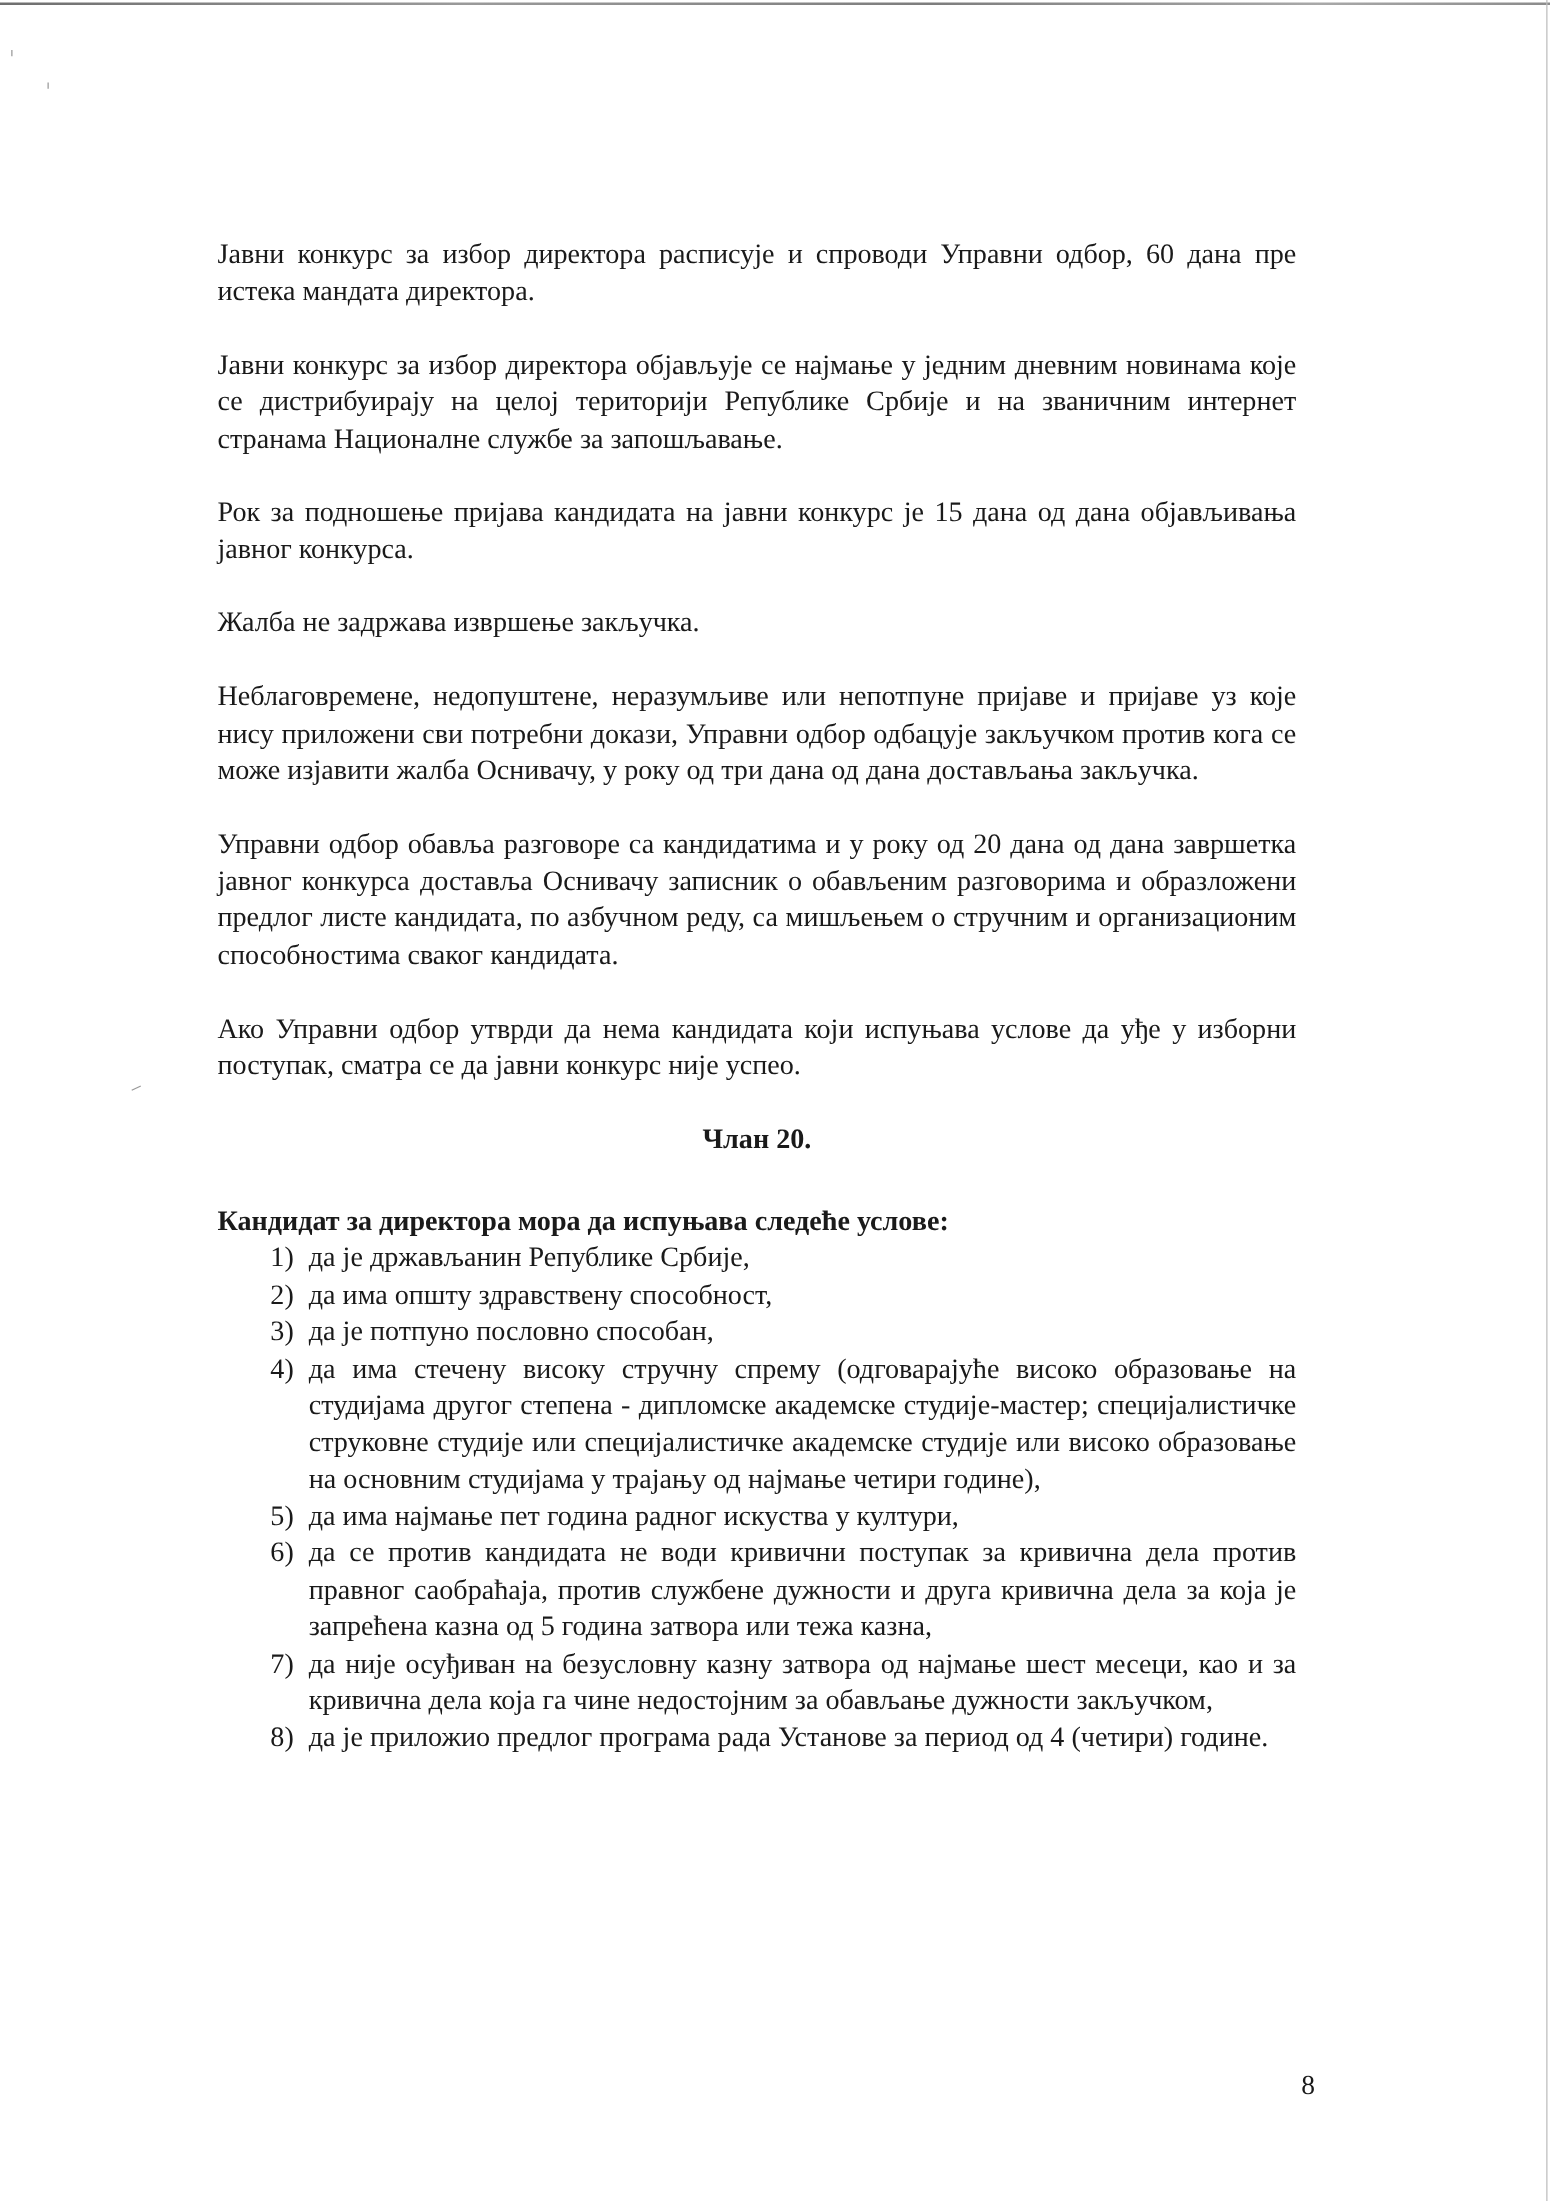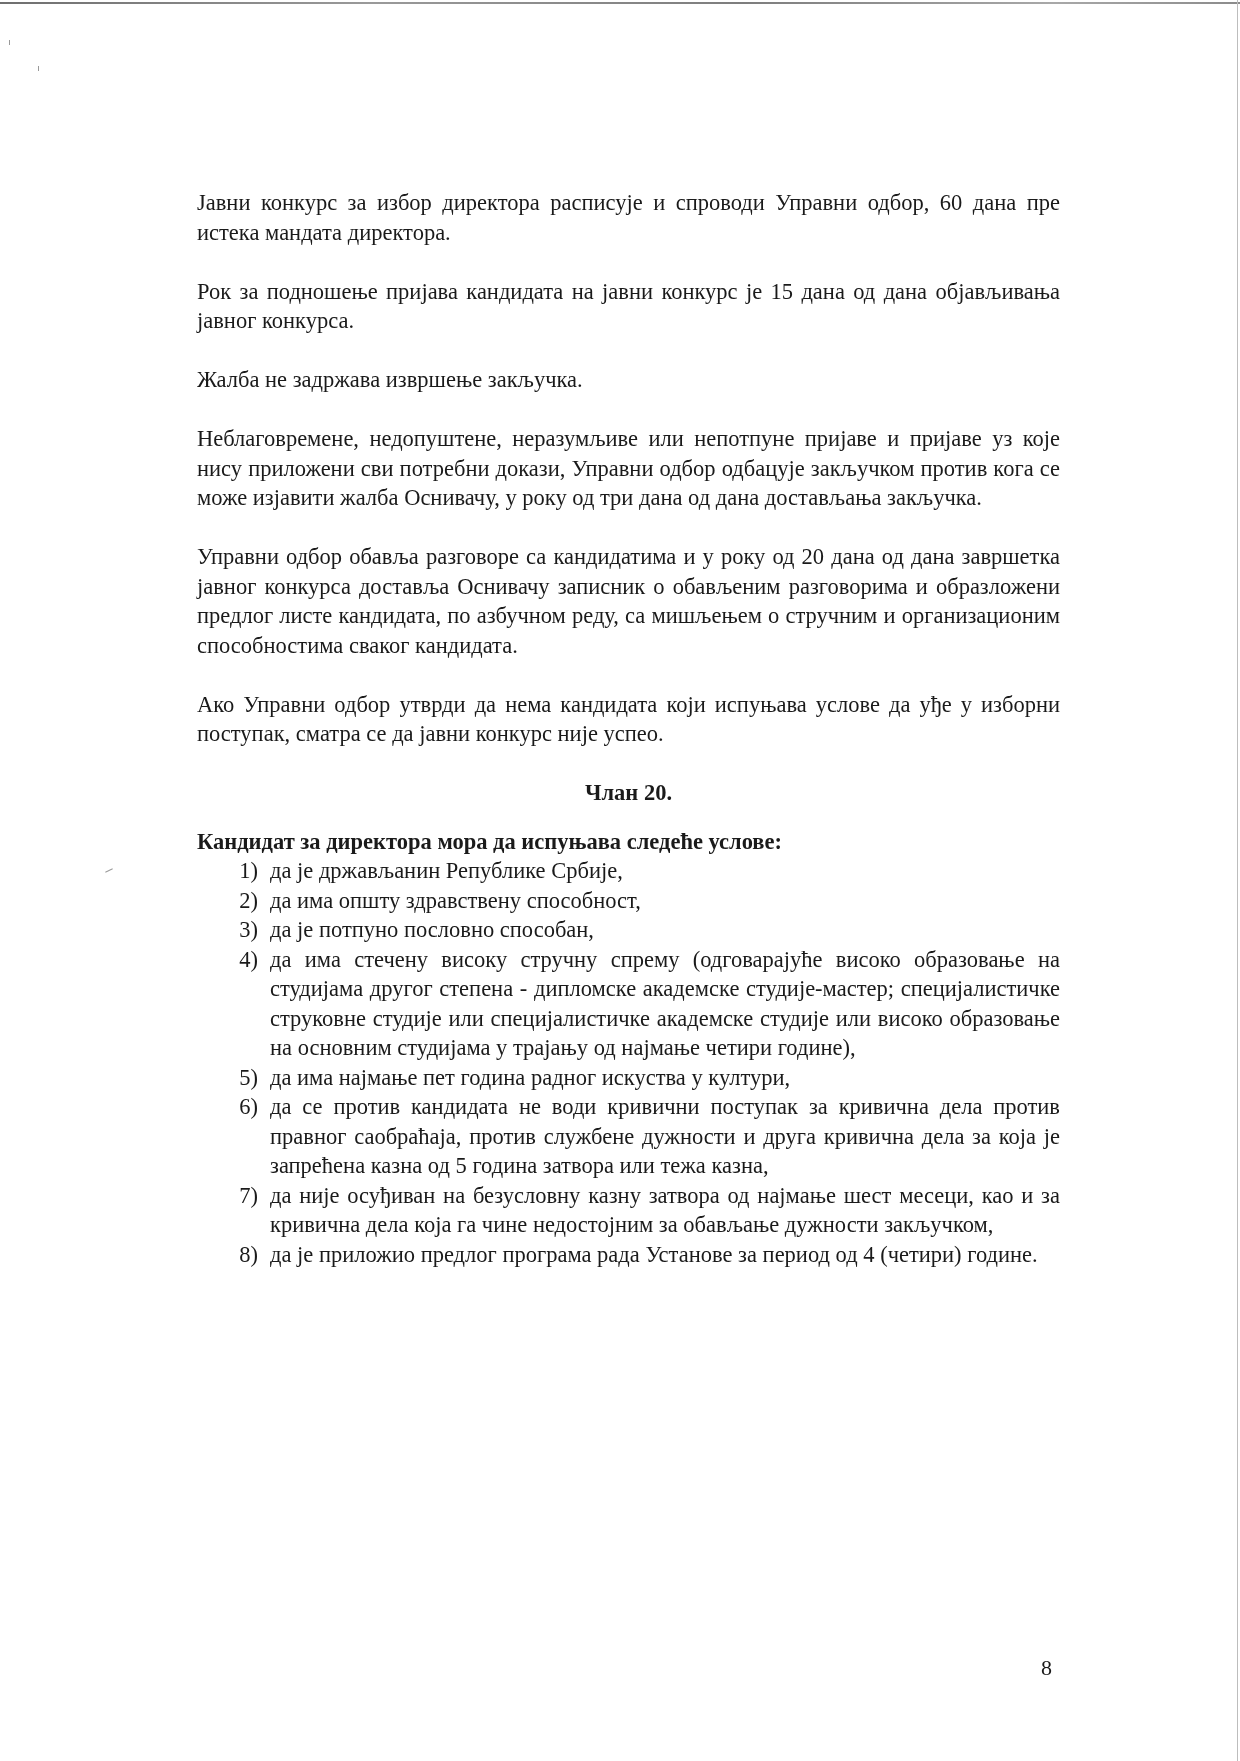--- a/index.html
+++ b/index.html
@@ -28,35 +28,35 @@
       width: 1px; height: 1761px;
       background: #bdbdbd;
     }
     .speck {
       position: absolute;
       width: 1px;
       background: #999;
     }
     .page {
       position: absolute;
-      left: 197px;
+      left: 174px;
       top: 188px;
       width: 863px;
       font-size: 22.5px;
       line-height: 29.5px;
     }
     .para {
       margin: 0 0 29.5px 0;
       text-align: justify;
       text-align-last: left;
     }
     .heading {
       text-align: center;
       font-weight: bold;
-      margin: 8px 0 19px 0;
+      margin: 8px 0 36px 0;
     }
     .intro {
       margin: 0;
       font-weight: bold;
     }
     ol.conditions {
       list-style: none;
       margin: 0;
       padding: 0;
     }
@@ -88,20 +88,21 @@
 <body>
 
 <div class="scan-edge-top"></div>
 <div class="scan-edge-right"></div>
 <div class="speck" style="left:9px; top:40px; height:5px;"></div>
 <div class="speck" style="left:38px; top:66px; height:5px;"></div>
 <div class="speck" style="left:105px; top:870px; height:1px; width:8px; transform:rotate(-25deg);"></div>
 
 <div class="page">
   <p class="para">Јавни конкурс за избор директора расписује и спроводи Управни одбор, 60 дана пре истека мандата директора.</p>
+  <p class="para">Јавни конкурс за избор директора објављује се најмање у једним дневним новинама које се дистрибуирају на целој територији Републике Србије и на званичним интернет странама Националне службе за запошљавање.</p>
   <p class="para">Рок за подношење пријава кандидата на јавни конкурс је 15 дана од дана објављивања јавног конкурса.</p>
   <p class="para">Жалба не задржава извршење закључка.</p>
   <p class="para">Неблаговремене, недопуштене, неразумљиве или непотпуне пријаве и пријаве уз које нису приложени сви потребни докази, Управни одбор одбацује закључком против кога се може изјавити жалба Оснивачу, у року од три дана од дана достављања закључка.</p>
   <p class="para">Управни одбор обавља разговоре са кандидатима и у року од 20 дана од дана завршетка јавног конкурса доставља Оснивачу записник о обављеним разговорима и образложени предлог листе кандидата, по азбучном реду, са мишљењем о стручним и организационим способностима сваког кандидата.</p>
   <p class="para">Ако Управни одбор утврди да нема кандидата који испуњава услове да уђе у изборни поступак, сматра се да јавни конкурс није успео.</p>
 
   <div class="heading">Члан 20.</div>
 
   <p class="intro">Кандидат за директора мора да испуњава следеће услове:</p>
   <ol class="conditions">

